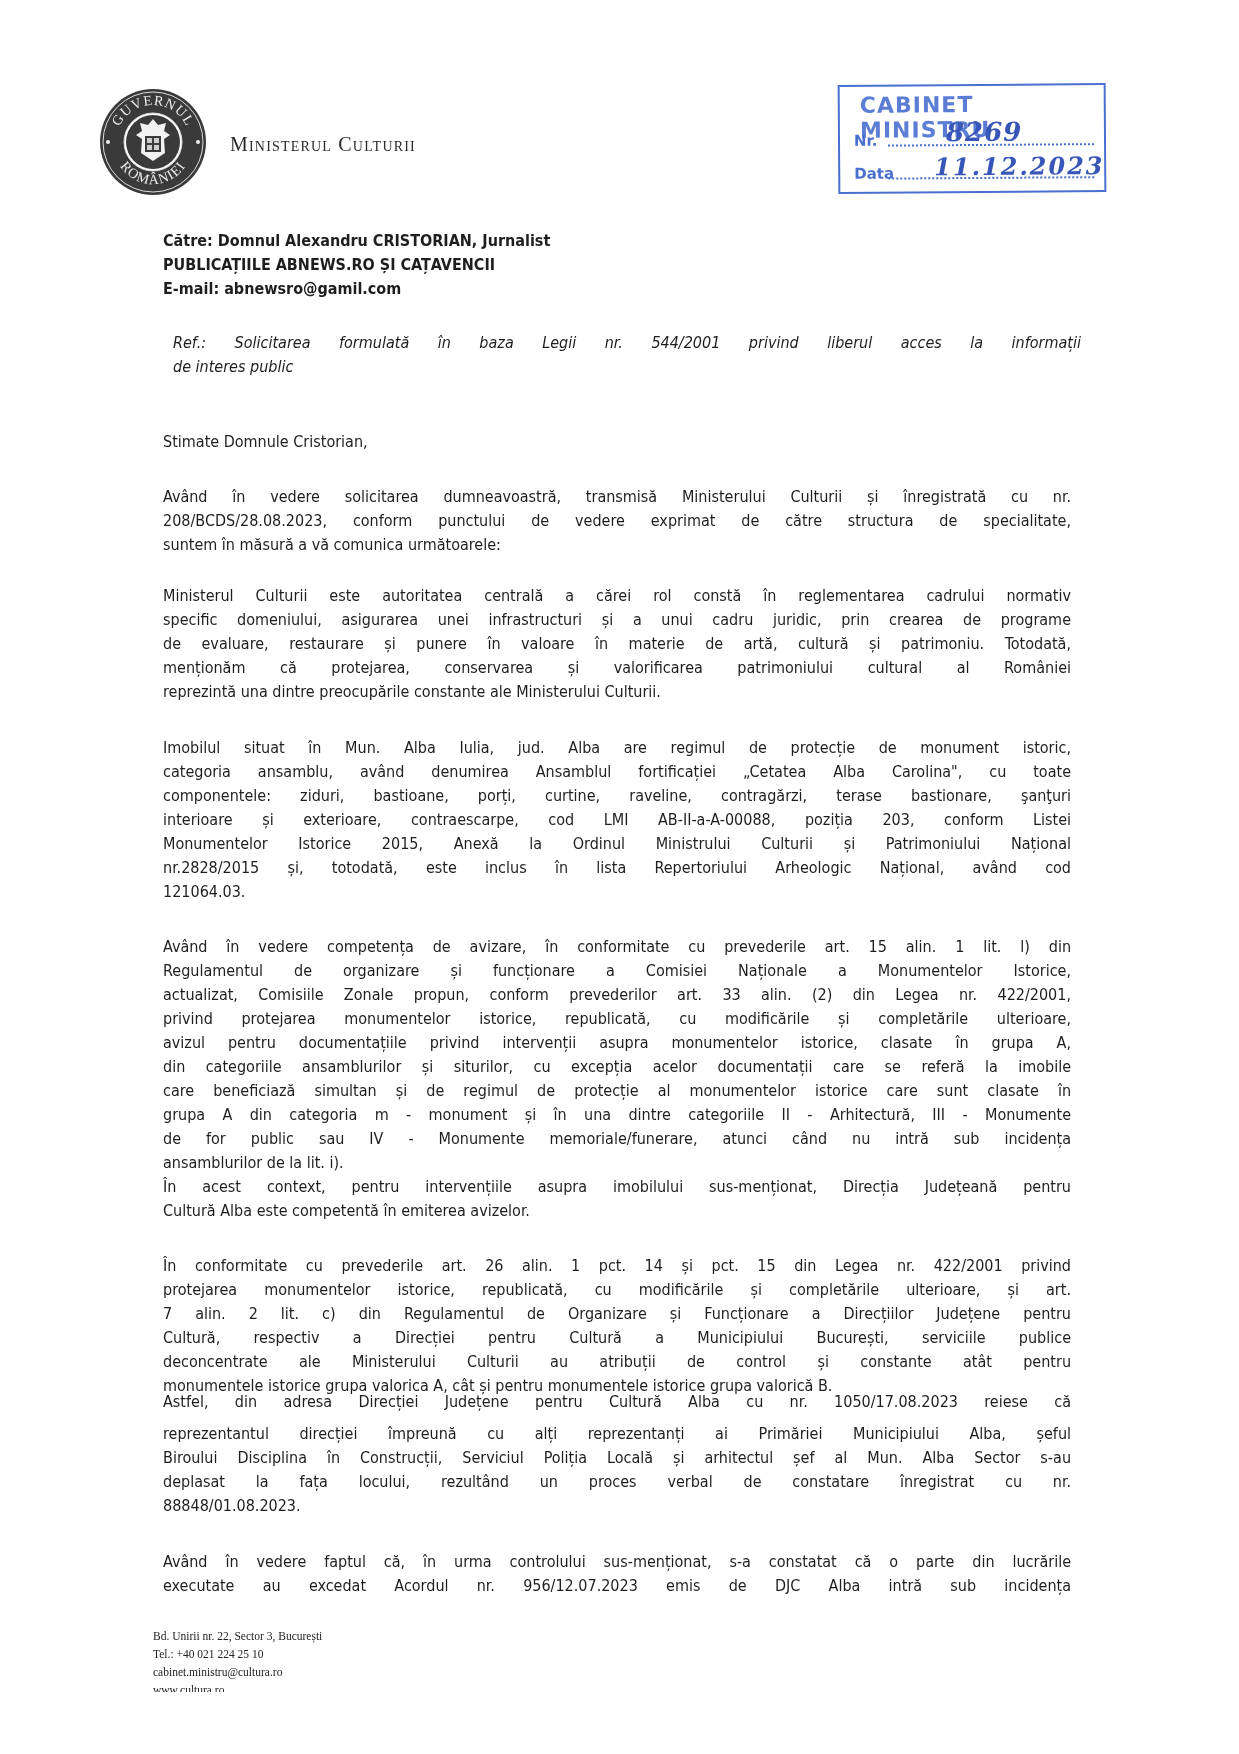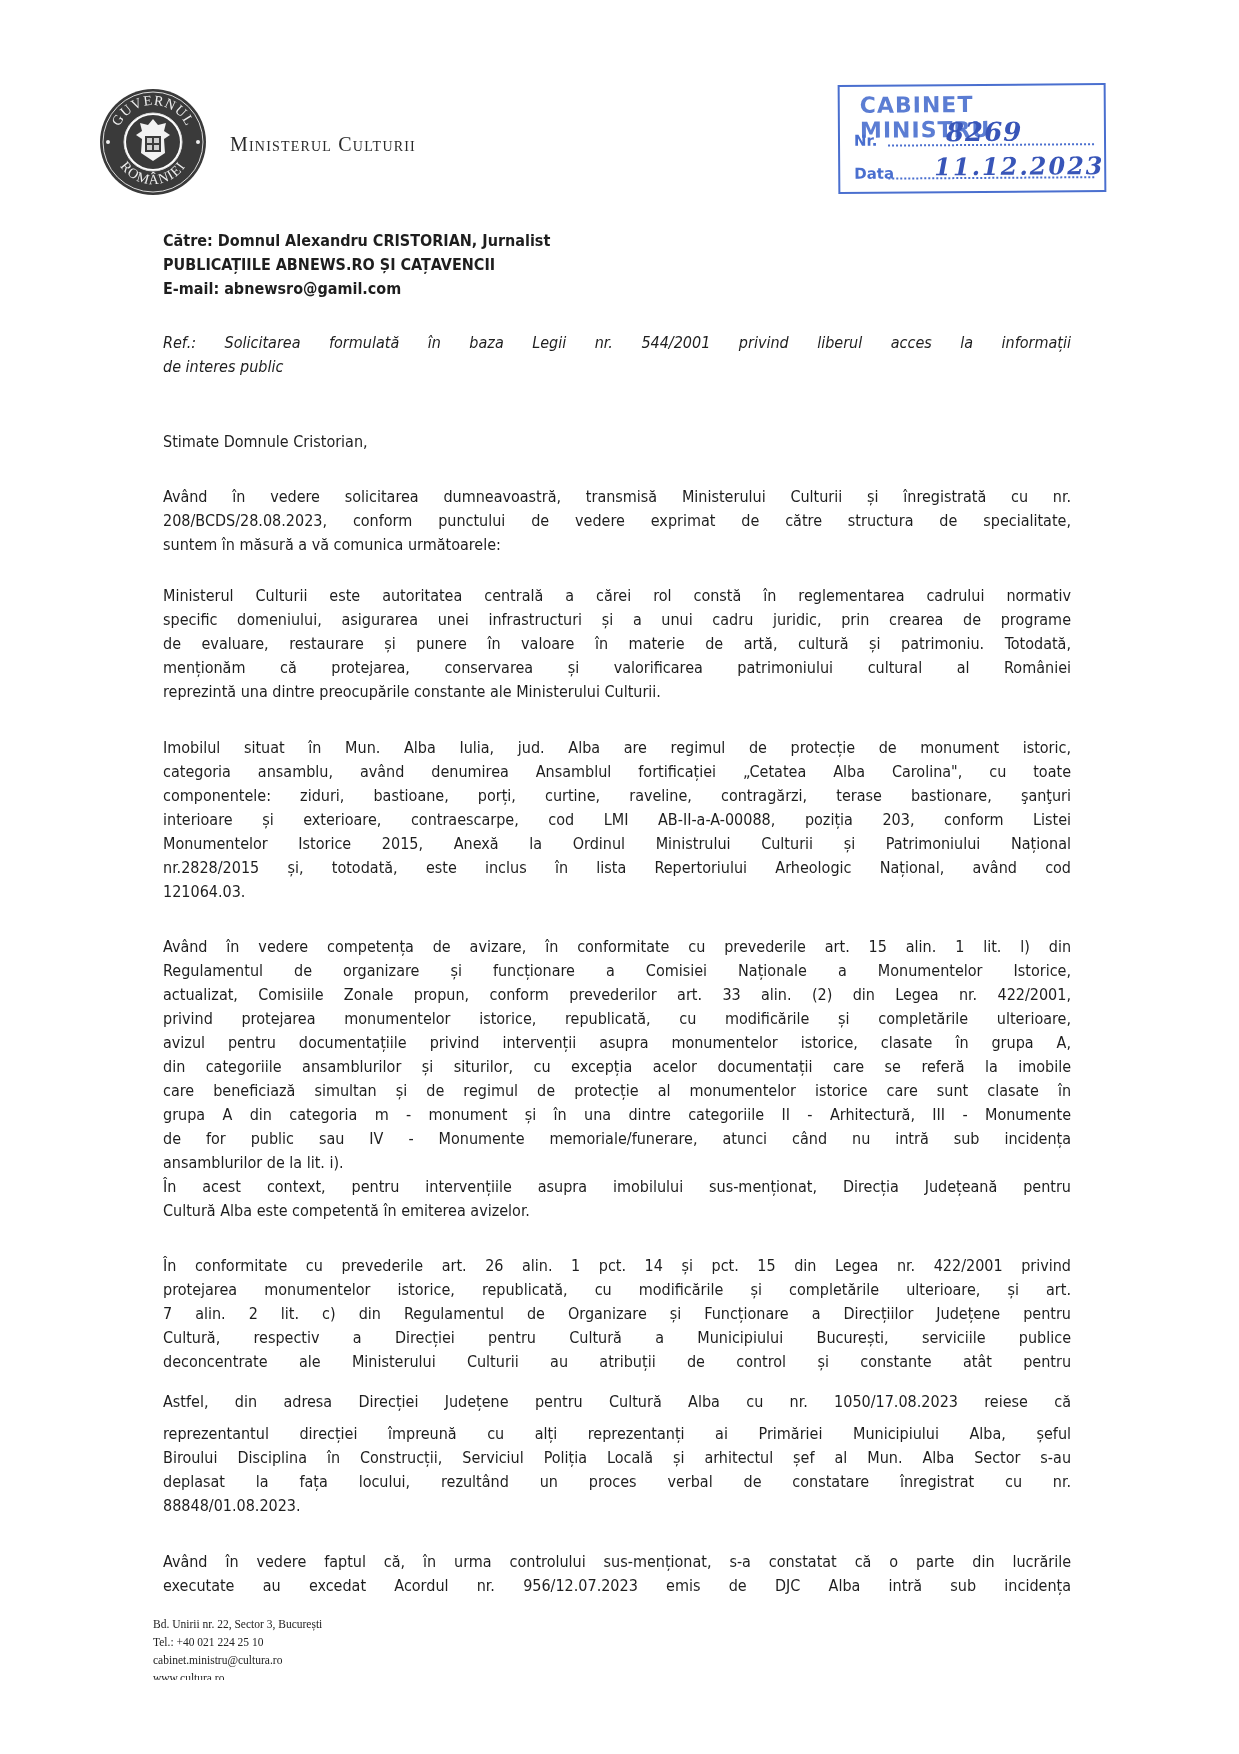--- a/index.html
+++ b/index.html
@@ -24,24 +24,24 @@
                      font-size: 26px; color: #3855b8; letter-spacing: 1px; }
   .stamp-nr { top: 45px; }
   .stamp-nr .hand { left: 92px; }
   .stamp-date { top: 78px; }
   .stamp-date .hand { left: 80px; top: -12px; font-size: 24px; letter-spacing: 2px; }
 
   
   .line { position: absolute; left: 163px; white-space: nowrap; font-size: 16px; line-height: 24px; }
   .just { width: 908px; text-align: justify; text-align-last: justify; }
   .bold { font-weight: bold; }
-  .ital { font-style: italic; }
+  .ital { font-style: italic; margin-left: 10px; }
 
   
-  .footer { position: absolute; left: 153px; font-family: "Liberation Serif", "DejaVu Serif", serif; font-size: 11.5px; color: #222; }
+  .footer { position: absolute; left: 153px; font-family: "Liberation Serif", "DejaVu Serif", serif; font-size: 11.5px; color: #222; margin-top: 12px; }
 </style>
 </head>
 <body>
 
 <div class="page">
 
   <div class="seal">
     <svg width="110" height="110" viewBox="0 0 110 110">
       <defs>
         <path id="arcTop" d="M 18,55 A 37,37 0 0 1 92,55"></path>
@@ -122,20 +122,21 @@
   <div class="line just" style="top:1127px">de for public sau IV - Monumente memoriale/funerare, atunci când nu intră sub incidența</div>
   <div class="line" style="top:1151px">ansamblurilor de la lit. i).</div>
   <div class="line just" style="top:1175px">În acest context, pentru intervențiile asupra imobilului sus-menționat, Direcția Județeană pentru</div>
   <div class="line" style="top:1199px">Cultură Alba este competentă în emiterea avizelor.</div>
 
   <div class="line just" style="top:1254px">În conformitate cu prevederile art. 26 alin. 1 pct. 14 și pct. 15 din Legea nr. 422/2001 privind</div>
   <div class="line just" style="top:1278px">protejarea monumentelor istorice, republicată, cu modificările și completările ulterioare, și art.</div>
   <div class="line just" style="top:1302px">7 alin. 2 lit. c) din Regulamentul de Organizare și Funcționare a Direcțiilor Județene pentru</div>
   <div class="line just" style="top:1326px">Cultură, respectiv a Direcției pentru Cultură a Municipiului București, serviciile publice</div>
   <div class="line just" style="top:1350px">deconcentrate ale Ministerului Culturii au atribuții de control și constante atât pentru</div>
+  <div class="line" style="top:1374px">monumentele istorice grupa valorica A, cât și pentru monumentele istorice grupa valorică B.</div>
   <div class="line just" style="top:1390px">Astfel, din adresa Direcției Județene pentru Cultură Alba cu nr. 1050/17.08.2023 reiese că</div>
   <div class="line just" style="top:1422px">reprezentantul direcției împreună cu alți reprezentanți ai Primăriei Municipiului Alba, șeful</div>
   <div class="line just" style="top:1446px">Biroului Disciplina în Construcții, Serviciul Poliția Locală și arhitectul șef al Mun. Alba Sector s-au</div>
   <div class="line just" style="top:1470px">deplasat la fața locului, rezultând un proces verbal de constatare înregistrat cu nr.</div>
   <div class="line" style="top:1494px">88848/01.08.2023.</div>
 
   <div class="line just" style="top:1550px">Având în vedere faptul că, în urma controlului sus-menționat, s-a constatat că o parte din lucrările</div>
   <div class="line just" style="top:1574px">executate au excedat Acordul nr. 956/12.07.2023 emis de DJC Alba intră sub incidența</div>
 
   <div class="footer" style="top:1618px">Bd. Unirii nr. 22, Sector 3, București</div>

